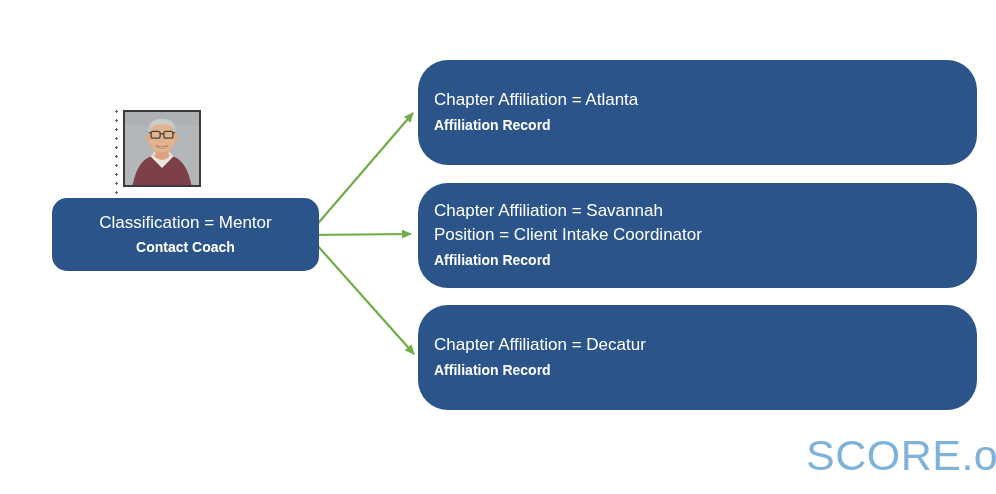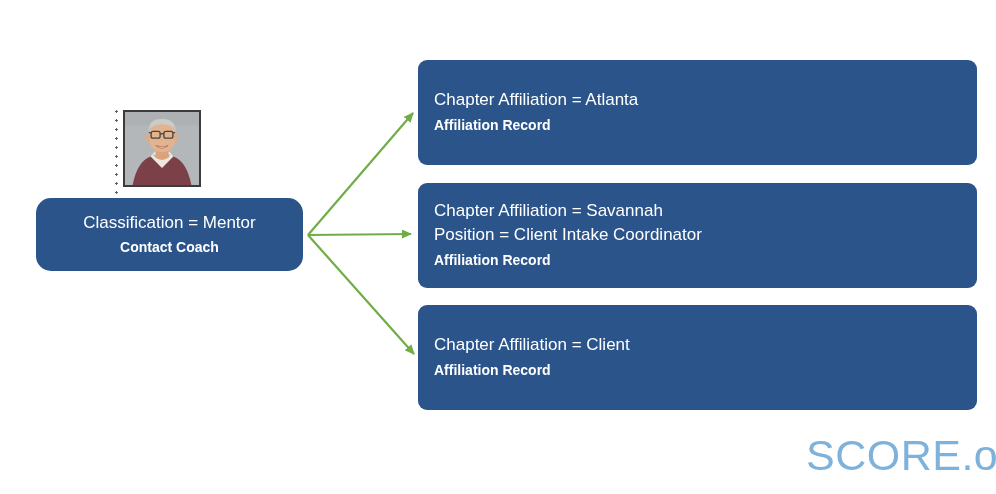--- a/index.html
+++ b/index.html
@@ -35,28 +35,28 @@
     background-size:3px 9px;background-repeat:repeat-y;
   }
 
   .card{
     position:absolute;
     background:var(--box-blue);
     color:var(--text-white);
     display:flex;flex-direction:column;justify-content:center;
   }
   .contact-card{
-    left:36px;top:198px;width:267px;height:73px;
+    left:52px;top:198px;width:267px;height:73px;
     border-radius:15px;
     text-align:center;
     font-size:17px;line-height:25px;
   }
   .aff-card{
     left:418px;width:559px;height:105px;
-    border-radius:9px;
+    border-radius:30px;
     padding-left:16px;padding-right:12px;
     text-align:left;
     font-size:17px;line-height:24.5px;
   }
   .aff-card.pos1{top:60px;}
   .aff-card.pos2{top:183px;}
   .aff-card.pos3{top:305px;}
   .record-label{font-weight:bold;font-size:14px;}
 
   .logo{
@@ -127,19 +127,19 @@
     <div class="record-label">Affiliation Record</div>
   </div>
 
   <div class="card aff-card pos2">
     <div>Chapter Affiliation = Savannah</div>
     <div>Position = Client Intake Coordinator</div>
     <div class="record-label">Affiliation Record</div>
   </div>
 
   <div class="card aff-card pos3">
-    <div>Chapter Affiliation = Client</div>
+    <div>Chapter Affiliation = Decatur</div>
     <div class="record-label">Affiliation Record</div>
   </div>
 
   <div class="logo">SCORE.org</div>
 
 </div>
 
 </body></html>

